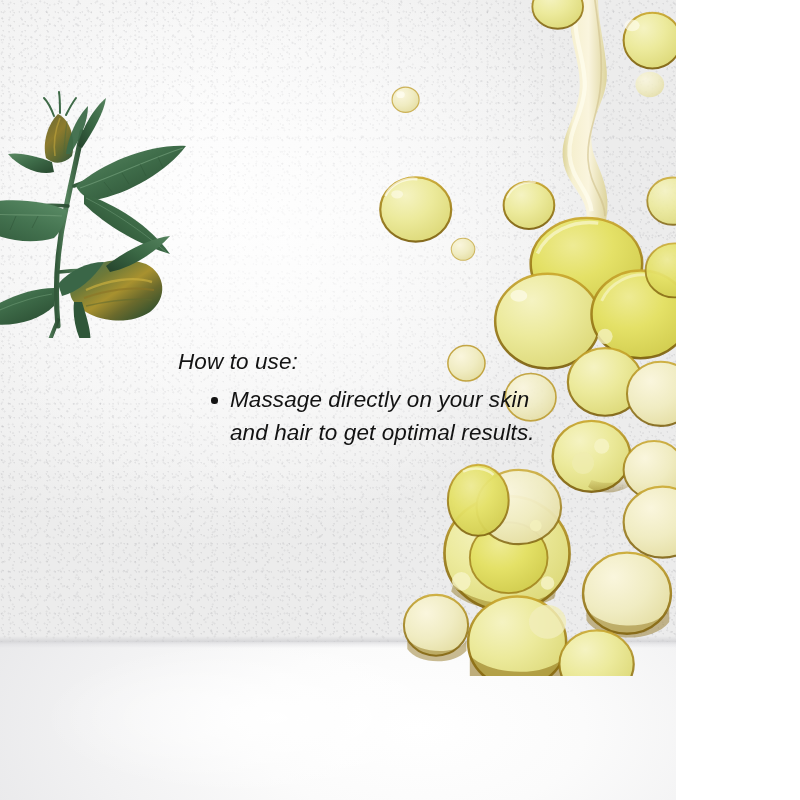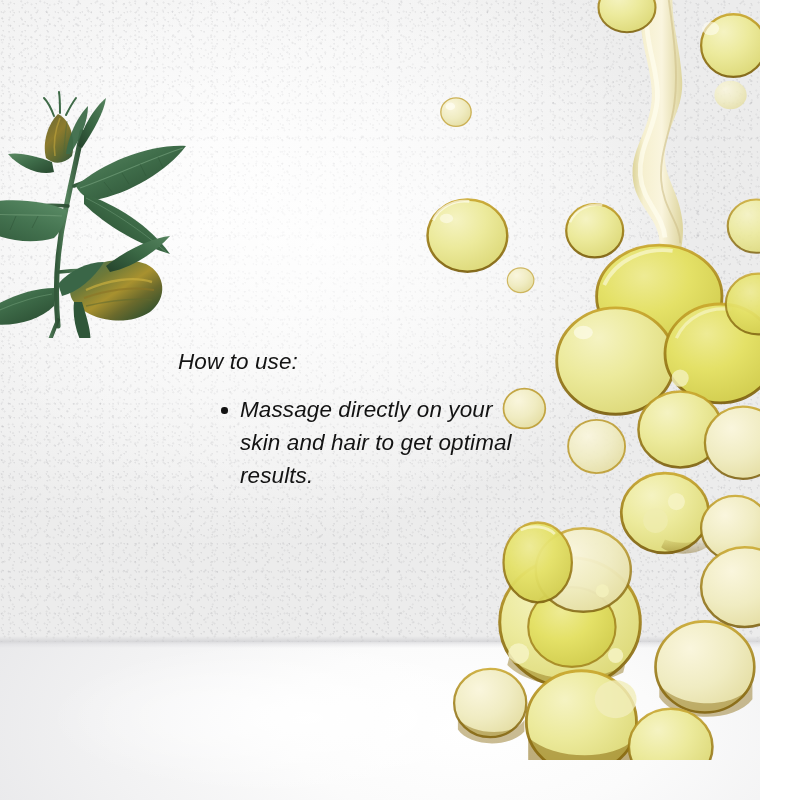--- a/index.html
+++ b/index.html
@@ -3,21 +3,21 @@
 <meta charset="utf-8">
 <title>How To Use — Jojoba Oil Slide</title>
 <style>
   html, body {
     margin: 0;
     padding: 0;
     background: #ffffff;
   }
   #stage {
     position: relative;
-    width: 760px;
+    width: 676px;
     height: 800px;
     overflow: hidden;
     font-family: "Liberation Sans", "DejaVu Sans", sans-serif;
     background: #f4f4f4;
   }
 
   
   .bg-layer { position: absolute; inset: 0; }
 
   
@@ -110,21 +110,21 @@
     font-size: 22.5px;
     line-height: 1.22;
     letter-spacing: .1px;
     font-weight: 400;
     color: #131313;
     margin: 0 0 4px 0;
     white-space: nowrap;
   }
   .copy-list {
     list-style: none;
-    margin: 18px;
+    margin: 8px;
     padding: 0;
   }
   .copy-item {
     position: relative;
     padding-left: 44px;
     font-style: italic;
     font-size: 22.5px;
     line-height: 33px;
     letter-spacing: .1px;
     color: #131313;

